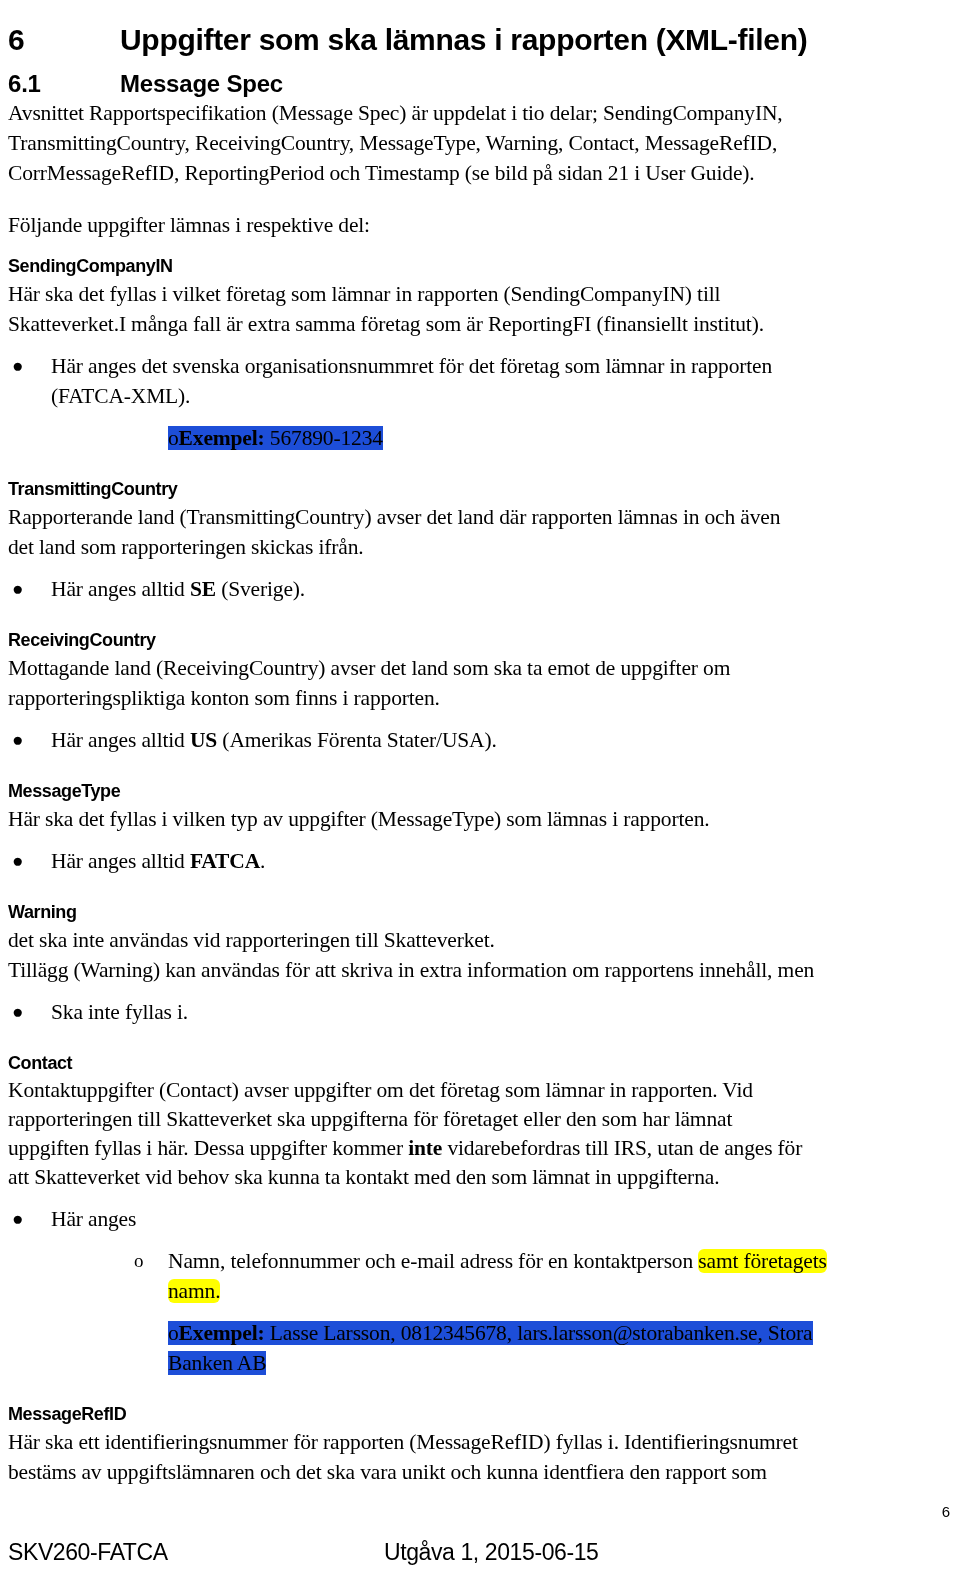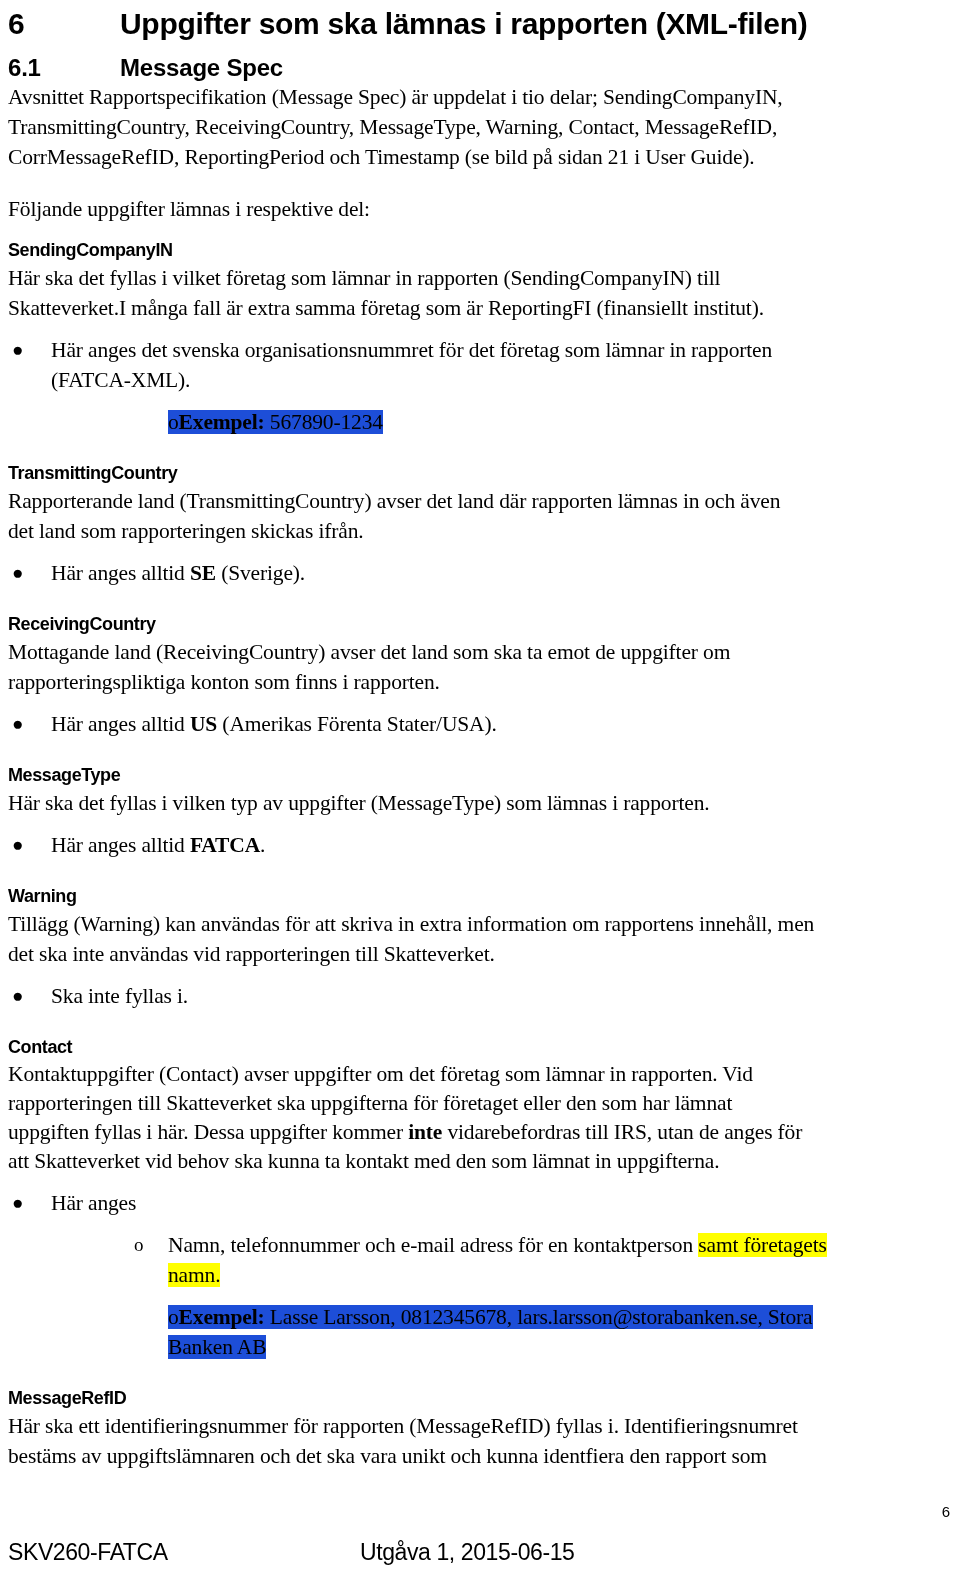--- a/index.html
+++ b/index.html
@@ -31,21 +31,21 @@
     align-items: baseline;
     font-family: "Liberation Sans", "DejaVu Sans", sans-serif;
     font-weight: bold;
     font-size: 30px;
     line-height: 36px;
     letter-spacing: -0.3px;
     margin: 0;
     padding-top: 6px;
   }
   .h1-num { width: 112px; flex: 0 0 112px; }
-  .h1-text { flex: 1; }
+  .h1-text { flex: 1; margin-top: 16px; }
 
   .h2-row {
     display: flex;
     align-items: baseline;
     font-family: "Liberation Sans", "DejaVu Sans", sans-serif;
     font-weight: bold;
     font-size: 24px;
     line-height: 28px;
     letter-spacing: -0.2px;
     margin: 0;
@@ -117,36 +117,37 @@
     -webkit-box-decoration-break: clone;
   }
 
   b, .b { font-weight: bold; }
 
   mark.hl {
     background: #ffff00;
     color: #000;
     padding: 0;
     box-decoration-break: clone;
+    border-radius: 6px;
     -webkit-box-decoration-break: clone;
   }
 
   
   .footer {
     position: absolute;
     left: 0;
     right: 0;
     bottom: 14px;
     padding: 0 8px;
     font-family: "Liberation Sans", "DejaVu Sans", sans-serif;
     font-size: 23px;
     line-height: 30px;
     letter-spacing: -0.4px;
   }
-  .footer-inner { display: flex; align-items: baseline; }
+  .footer-inner { display: flex; align-items: baseline; gap: 24px; }
   .footer-left { flex: 0 0 352px; }
   .footer-center { flex: 1; }
 
   .pagenum {
     position: absolute;
     right: 10px;
     bottom: 60px;
     font-family: "Liberation Sans", "DejaVu Sans", sans-serif;
     font-size: 15px;
     line-height: 18px;
@@ -242,22 +243,22 @@
 
   <div class="bullet">
     <span class="marker">●</span>
     <span>Här anges alltid </span><b>FATCA</b><span>.</span>
   </div>
 
   <div class="gap-md"></div>
 
   <div class="h3">Warning</div>
   <div class="para">
+    <div>det ska inte användas vid rapporteringen till Skatteverket.</div>
     <div>Tillägg (Warning) kan användas för att skriva in extra information om rapportens innehåll, men</div>
-    <div>det ska inte användas vid rapporteringen till Skatteverket.</div>
   </div>
 
   <div class="gap-sm"></div>
 
   <div class="bullet">
     <span class="marker">●</span>
     <span>Ska inte fyllas i.</span>
   </div>
 
   <div class="gap-md"></div>

